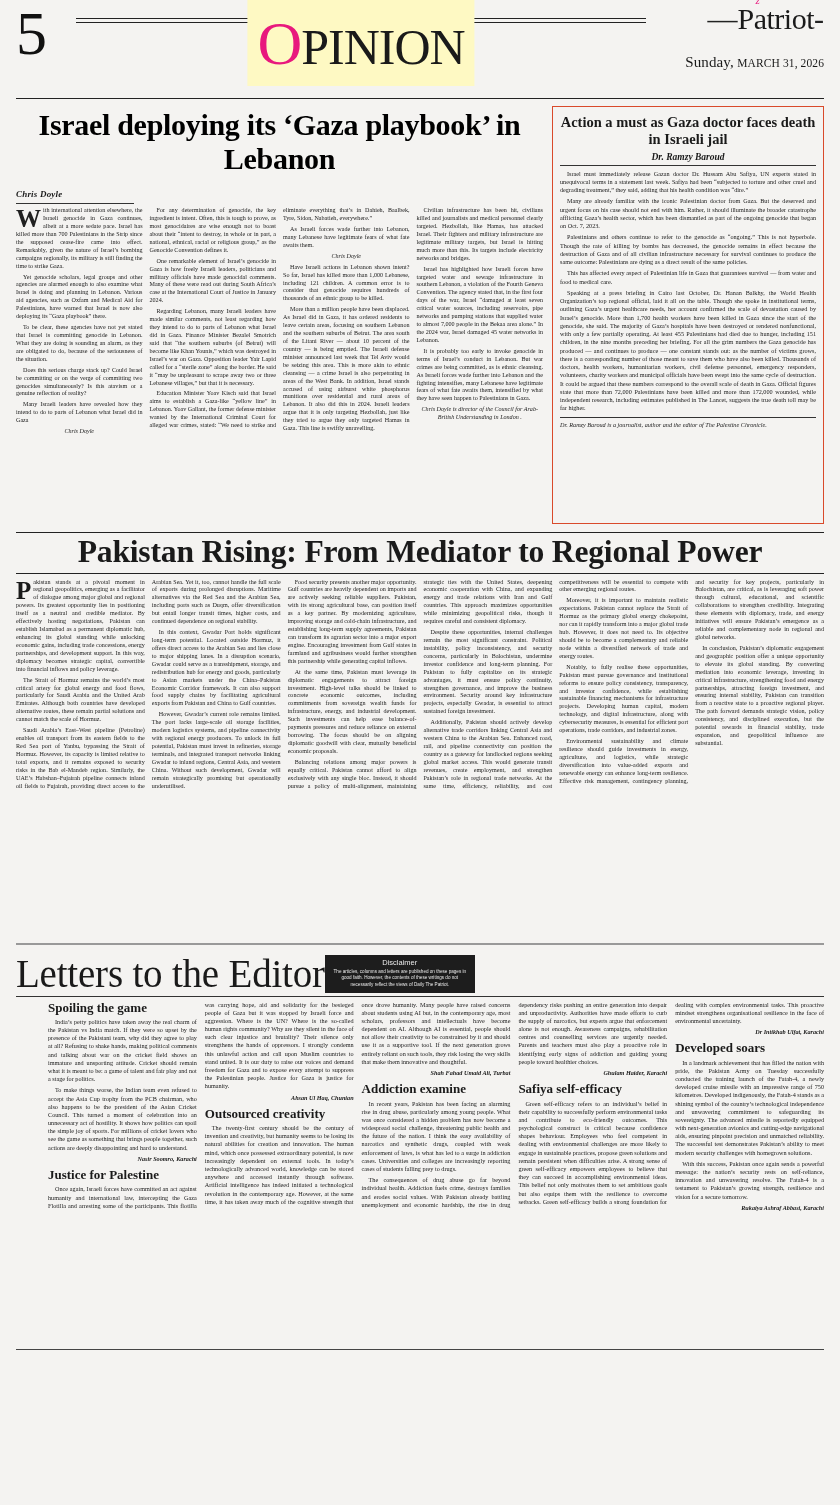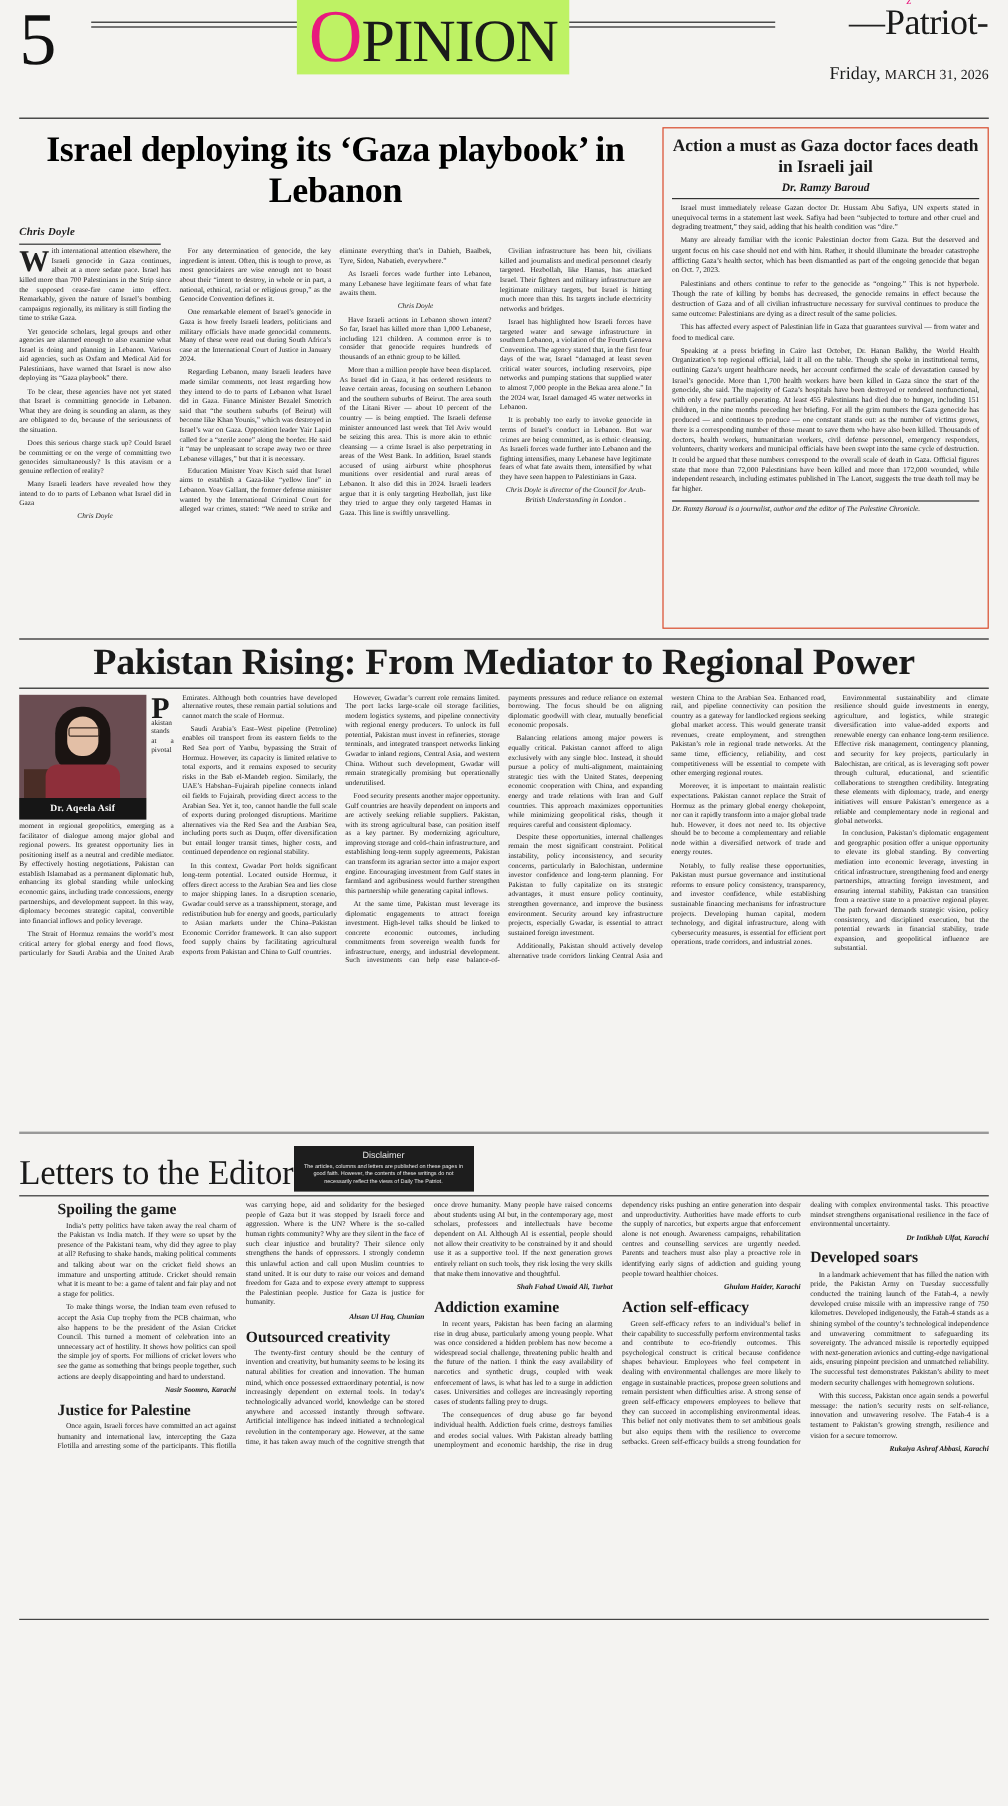--- a/index.html
+++ b/index.html
@@ -41,22 +41,22 @@
   }
   .dbl-rule{
     position:absolute;left:0;right:0;top:18px;
     border-top:1.6px solid #222;
     border-bottom:1.6px solid #222;
     height:3px;
   }
   .opinion-word{
     position:absolute;
     top:0px;left:50%;transform:translateX(-50%);
-    background:#bef264;
-    padding:0 10px;
+    background:#fef9c3;
+    padding:12px 10px;
     font-size:50px;
     letter-spacing:-1px;
     font-weight:400;
     line-height:1;
     z-index:3;
     white-space:nowrap;
   }
   .opinion-word .o{
     color:#e8197d;
     font-size:62px;
@@ -250,21 +250,21 @@
 
   
   .letters{margin-top:4px;}
   .letters-top-rule{border-top:2px solid #999;margin-bottom:2px;}
   .letters-head{
     display:flex;align-items:flex-end;
     position:relative;
     height:46px;
   }
   .letters-title{
-    font-size:29px;
+    font-size:39px;
     line-height:1;
     font-weight:400;
     letter-spacing:-0.2px;
     flex:0 0 auto;
   }
   .letters-email{
     flex:1;
     text-align:center;
     font-size:8.5px;
     padding-bottom:6px;
@@ -321,21 +321,21 @@
       <div class="dbl-rule"></div>
       <div class="opinion-word">
         <span class="o">O</span><span>PINION</span>
       </div>
     </div>
     <div class="brand">
       <div>
         <span class="brand-dash-l">—</span><span class="brand-name"><span class="brand-tick">z</span><span>Patriot</span></span><span class="brand-dash-r">-</span>
       </div>
       <div class="brand-date">
-        <span class="dow">Friday,</span>
+        <span class="dow">Sunday,</span>
         <span class="dt">MARCH 31, 2026</span>
       </div>
     </div>
   </div>
   <div class="head-rule"></div>
 
   <div class="top-zone">
 
     <div class="top-main">
       <div class="hl-main">Israel deploying its ‘Gaza playbook’ in Lebanon</div>
@@ -378,30 +378,20 @@
           </div>
       </div>
     </div>
   </div>
 
   <div class="feature">
     <div class="feat-rule-top"></div>
     <div class="hl-feature">Pakistan Rising: From Mediator to Regional Power</div>
     <div class="feat-rule-bot"></div>
     <div class="feat-cols" id="feature-body">
-      <div class="author-card">
-        <div class="author-photo">
-          <div class="ap-podium"></div>
-          <div class="ap-hair"></div>
-          <div class="ap-body"></div>
-          <div class="ap-face"></div>
-          <div class="ap-glass"></div>
-        </div>
-        <div class="author-name">Dr. Aqeela Asif</div>
-      </div>
     <p style="margin: 0px 0px 3px; text-indent: 0px;"><span class="dropcap">P</span>akistan stands at a pivotal moment in regional geopolitics, emerging as a facilitator of dialogue among major global and regional powers. Its greatest opportunity lies in positioning itself as a neutral and credible mediator. By effectively hosting negotiations, Pakistan can establish Islamabad as a permanent diplomatic hub, enhancing its global standing while unlocking economic gains, including trade concessions, energy partnerships, and development support. In this way, diplomacy becomes strategic capital, convertible into financial inflows and policy leverage.</p>
         <p style="margin: 0px 0px 3px; text-indent: 7px;">The Strait of Hormuz remains the world’s most critical artery for global energy and food flows, particularly for Saudi Arabia and the United Arab Emirates. Although both countries have developed alternative routes, these remain partial solutions and cannot match the scale of Hormuz.</p>
         <p style="margin: 0px 0px 3px; text-indent: 7px;">Saudi Arabia’s East–West pipeline (Petroline) enables oil transport from its eastern fields to the Red Sea port of Yanbu, bypassing the Strait of Hormuz. However, its capacity is limited relative to total exports, and it remains exposed to security risks in the Bab el-Mandeb region. Similarly, the UAE’s Habshan–Fujairah pipeline connects inland oil fields to Fujairah, providing direct access to the Arabian Sea. Yet it, too, cannot handle the full scale of exports during prolonged disruptions. Maritime alternatives via the Red Sea and the Arabian Sea, including ports such as Duqm, offer diversification but entail longer transit times, higher costs, and continued dependence on regional stability.</p>
         <p style="margin: 0px 0px 3px; text-indent: 7px;">In this context, Gwadar Port holds significant long-term potential. Located outside Hormuz, it offers direct access to the Arabian Sea and lies close to major shipping lanes. In a disruption scenario, Gwadar could serve as a transshipment, storage, and redistribution hub for energy and goods, particularly to Asian markets under the China–Pakistan Economic Corridor framework. It can also support food supply chains by facilitating agricultural exports from Pakistan and China to Gulf countries.</p>
         <p style="margin: 0px 0px 3px; text-indent: 7px;">However, Gwadar’s current role remains limited. The port lacks large-scale oil storage facilities, modern logistics systems, and pipeline connectivity with regional energy producers. To unlock its full potential, Pakistan must invest in refineries, storage terminals, and integrated transport networks linking Gwadar to inland regions, Central Asia, and western China. Without such development, Gwadar will remain strategically promising but operationally underutilised.</p>
         <p style="margin: 0px 0px 3px; text-indent: 7px;">Food security presents another major opportunity. Gulf countries are heavily dependent on imports and are actively seeking reliable suppliers. Pakistan, with its strong agricultural base, can position itself as a key partner. By modernizing agriculture, improving storage and cold-chain infrastructure, and establishing long-term supply agreements, Pakistan can transform its agrarian sector into a major export engine. Encouraging investment from Gulf states in farmland and agribusiness would further strengthen this partnership while generating capital inflows.</p>
         <p style="margin: 0px 0px 3px; text-indent: 7px;">At the same time, Pakistan must leverage its diplomatic engagements to attract foreign investment. High-level talks should be linked to concrete economic outcomes, including commitments from sovereign wealth funds for infrastructure, energy, and industrial development. Such investments can help ease balance-of-payments pressures and reduce reliance on external borrowing. The focus should be on aligning diplomatic goodwill with clear, mutually beneficial economic proposals.</p>
         <p style="margin: 0px 0px 3px; text-indent: 7px;">Balancing relations among major powers is equally critical. Pakistan cannot afford to align exclusively with any single bloc. Instead, it should pursue a policy of multi-alignment, maintaining strategic ties with the United States, deepening economic cooperation with China, and expanding energy and trade relations with Iran and Gulf countries. This approach maximizes opportunities while minimizing geopolitical risks, though it requires careful and consistent diplomacy.</p>
         <p style="margin: 0px 0px 3px; text-indent: 7px;">Despite these opportunities, internal challenges remain the most significant constraint. Political instability, policy inconsistency, and security concerns, particularly in Balochistan, undermine investor confidence and long-term planning. For Pakistan to fully capitalize on its strategic advantages, it must ensure policy continuity, strengthen governance, and improve the business environment. Security around key infrastructure projects, especially Gwadar, is essential to attract sustained foreign investment.</p>
         <p style="margin: 0px 0px 3px; text-indent: 7px;">Additionally, Pakistan should actively develop alternative trade corridors linking Central Asia and western China to the Arabian Sea. Enhanced road, rail, and pipeline connectivity can position the country as a gateway for landlocked regions seeking global market access. This would generate transit revenues, create employment, and strengthen Pakistan’s role in regional trade networks. At the same time, efficiency, reliability, and cost competitiveness will be essential to compete with other emerging regional routes.</p>
@@ -430,21 +420,21 @@
         <div class="lt-title">Justice for Palestine</div>
         <p>Once again, Israeli forces have committed an act against humanity and international law, intercepting the Gaza Flotilla and arresting some of the participants. This flotilla was carrying hope, aid and solidarity for the besieged people of Gaza but it was stopped by Israeli force and aggression. Where is the UN? Where is the so-called human rights community? Why are they silent in the face of such clear injustice and brutality? Their silence only strengthens the hands of oppressors. I strongly condemn this unlawful action and call upon Muslim countries to stand united. It is our duty to raise our voices and demand freedom for Gaza and to expose every attempt to suppress the Palestinian people. Justice for Gaza is justice for humanity.</p>
         <p class="sig">Ahsan Ul Haq, Chunian</p>
         <div class="lt-title">Outsourced creativity</div>
         <p>The twenty-first century should be the century of invention and creativity, but humanity seems to be losing its natural abilities for creation and innovation. The human mind, which once possessed extraordinary potential, is now increasingly dependent on external tools. In today’s technologically advanced world, knowledge can be stored anywhere and accessed instantly through software. Artificial intelligence has indeed initiated a technological revolution in the contemporary age. However, at the same time, it has taken away much of the cognitive strength that once drove humanity. Many people have raised concerns about students using AI but, in the contemporary age, most scholars, professors and intellectuals have become dependent on AI. Although AI is essential, people should not allow their creativity to be constrained by it and should use it as a supportive tool. If the next generation grows entirely reliant on such tools, they risk losing the very skills that make them innovative and thoughtful.</p>
         <p class="sig">Shah Fahad Umaid Ali, Turbat</p>
         <div class="lt-title">Addiction examine</div>
         <p>In recent years, Pakistan has been facing an alarming rise in drug abuse, particularly among young people. What was once considered a hidden problem has now become a widespread social challenge, threatening public health and the future of the nation. I think the easy availability of narcotics and synthetic drugs, coupled with weak enforcement of laws, is what has led to a surge in addiction cases. Universities and colleges are increasingly reporting cases of students falling prey to drugs.</p>
         <p>The consequences of drug abuse go far beyond individual health. Addiction fuels crime, destroys families and erodes social values. With Pakistan already battling unemployment and economic hardship, the rise in drug dependency risks pushing an entire generation into despair and unproductivity. Authorities have made efforts to curb the supply of narcotics, but experts argue that enforcement alone is not enough. Awareness campaigns, rehabilitation centres and counselling services are urgently needed. Parents and teachers must also play a proactive role in identifying early signs of addiction and guiding young people toward healthier choices.</p>
         <p class="sig">Ghulam Haider, Karachi</p>
-        <div class="lt-title">Action self-efficacy</div>
+        <div class="lt-title">Safiya self-efficacy</div>
         <p>Green self-efficacy refers to an individual’s belief in their capability to successfully perform environmental tasks and contribute to eco-friendly outcomes. This psychological construct is critical because confidence shapes behaviour. Employees who feel competent in dealing with environmental challenges are more likely to engage in sustainable practices, propose green solutions and remain persistent when difficulties arise. A strong sense of green self-efficacy empowers employees to believe that they can succeed in accomplishing environmental ideas. This belief not only motivates them to set ambitious goals but also equips them with the resilience to overcome setbacks. Green self-efficacy builds a strong foundation for dealing with complex environmental tasks. This proactive mindset strengthens organisational resilience in the face of environmental uncertainty.</p>
         <p class="sig">Dr Intikhab Ulfat, Karachi</p>
         <div class="lt-title">Developed soars</div>
         <p>In a landmark achievement that has filled the nation with pride, the Pakistan Army on Tuesday successfully conducted the training launch of the Fatah-4, a newly developed cruise missile with an impressive range of 750 kilometres. Developed indigenously, the Fatah-4 stands as a shining symbol of the country’s technological independence and unwavering commitment to safeguarding its sovereignty. The advanced missile is reportedly equipped with next-generation avionics and cutting-edge navigational aids, ensuring pinpoint precision and unmatched reliability. The successful test demonstrates Pakistan’s ability to meet modern security challenges with homegrown solutions.</p>
         <p>With this success, Pakistan once again sends a powerful message: the nation’s security rests on self-reliance, innovation and unwavering resolve. The Fatah-4 is a testament to Pakistan’s growing strength, resilience and vision for a secure tomorrow.</p>
         <p class="sig">Rukaiya Ashraf Abbasi, Karachi</p>
       </div>
     <div class="bottom-rule"></div>
   </div>
 

